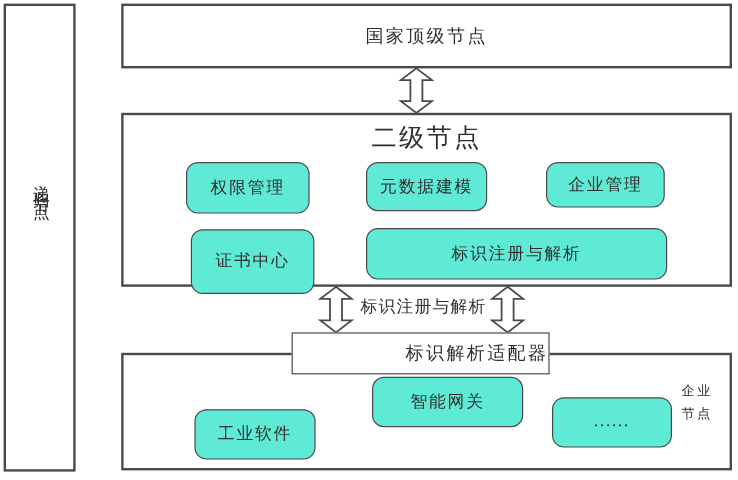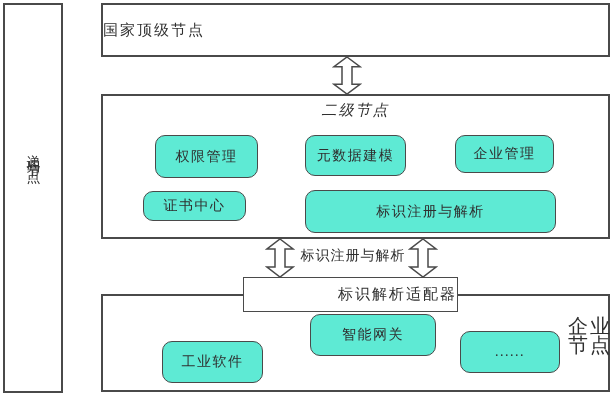--- a/index.html
+++ b/index.html
@@ -18,40 +18,40 @@
     display:flex; align-items:center; justify-content:center;
     font-size:14px; letter-spacing:1.5px; white-space:nowrap;
   }
   .sqbox {
     position:absolute; border:1.5px solid #4a4a4a; background:#ffffff;
     box-sizing:border-box; display:flex; align-items:center; justify-content:flex-end;
     font-size:15px; letter-spacing:2px; white-space:nowrap;
   }
   .boxtitle {
     position:absolute; left:0; right:0; text-align:center;
-    font-size:15px; letter-spacing:2px;font-style:italic;
+    font-size:21px; letter-spacing:2px;
   }
   .centered-label {
-    position:absolute; display:flex; align-items:center; 
+    position:absolute; display:flex; align-items:center; justify-content:center;
     font-size:15px; letter-spacing:2px; white-space:nowrap;
   }
   .vtext {
     position:absolute; left:0; right:0; display:flex; justify-content:center;
   }
   .vtext span {
     writing-mode:vertical-rl; text-orientation:upright;
     font-size:14px; letter-spacing:5px; line-height:1;
   }
   .arrow { position:absolute; z-index:2; }
   .floating-label {
     position:absolute; z-index:2; text-align:center;
     font-size:14px; letter-spacing:1px; background:#ffffff; white-space:nowrap;
   }
   .side-label {
-    position:absolute; font-size:20px; letter-spacing:2px;
+    position:absolute; font-size:11px; letter-spacing:2px;
     line-height:19px; text-align:right; white-space:nowrap;
   }
 </style>
 </head>
 <body>
 
 <div id="stage">
 
   <div class="outerbox" style="left:3px; top:3px; width:60px; height:390px;">
     <div class="vtext" style="top:138px;">
@@ -65,21 +65,21 @@
 
   <svg class="arrow" style="left:332px; top:56px;" width="30" height="39" viewBox="0 0 30 40" preserveAspectRatio="none">
     <polygon points="15,1 28,11 20,11 20,29 28,29 15,39 2,29 10,29 10,11 2,11" fill="#ffffff" stroke="#4a4a4a" stroke-width="1.5"></polygon>
   </svg>
 
   <div class="outerbox" style="left:101px; top:94px; width:509px; height:145px;">
     <div class="boxtitle" style="top:5px;">二级节点</div>
     <div class="rbox" style="left:52px; top:39px; width:103px; height:43px;">权限管理</div>
     <div class="rbox" style="left:202px; top:39px; width:101px; height:41px;">元数据建模</div>
     <div class="rbox" style="left:352px; top:39px; width:99px; height:38px;">企业管理</div>
-    <div class="rbox" style="left:40px; top:95px; width:103px; height:30px;">证书中心</div>
+    <div class="rbox" style="left:56px; top:95px; width:103px; height:54px;">证书中心</div>
     <div class="rbox" style="left:202px; top:94px; width:251px; height:43px;">标识注册与解析</div>
   </div>
 
   <svg class="arrow" style="left:265px; top:238px;" width="30" height="40" viewBox="0 0 30 40">
     <polygon points="15,1 28,11 20,11 20,29 28,29 15,39 2,29 10,29 10,11 2,11" fill="#ffffff" stroke="#4a4a4a" stroke-width="1.5"></polygon>
   </svg>
   <div class="floating-label" style="left:297px; top:247px; width:112px;">标识注册与解析</div>
   <svg class="arrow" style="left:408px; top:238px;" width="30" height="40" viewBox="0 0 30 40">
     <polygon points="15,1 28,11 20,11 20,29 28,29 15,39 2,29 10,29 10,11 2,11" fill="#ffffff" stroke="#4a4a4a" stroke-width="1.5"></polygon>
   </svg>

